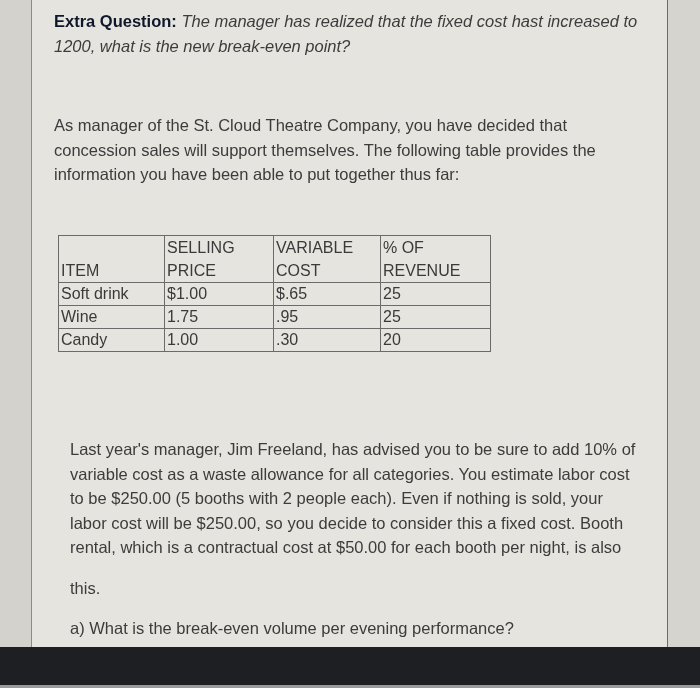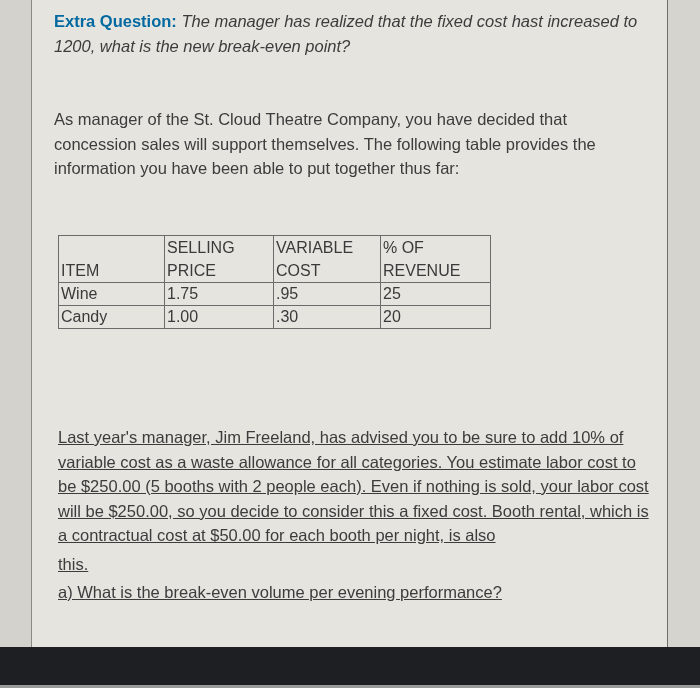--- a/index.html
+++ b/index.html
@@ -44,27 +44,27 @@
       width: 600px;
       font-size: 16.5px;
       line-height: 24.5px;
       color: #3c3c3c;
     }
     .extra {
       top: 9px;
     }
     .extra .label {
       font-weight: bold;
-      color: #0369a1;
+      color: #0f172a;
     }
     .extra .q {
       font-style: italic;
     }
     .intro {
-      top: 107px;
+      top: 113px;
     }
     table.concessions {
       position: absolute;
       left: 58px;
       top: 235px;
       border-collapse: collapse;
       font-size: 16px;
       color: #3a3a3a;
     }
     table.concessions td, table.concessions th {
@@ -79,22 +79,21 @@
       line-height: 23px;
     }
     .col-item { width: 101px; }
     .col-price { width: 104px; }
     .col-var { width: 102px; }
     .col-pct { width: 105px; }
     .body-text {
       top: 421px;
     }
     .body-text p {
-      margin: 4px;
-      text-decoration: underline;
+      margin: 16px;
     }
     .bottom-bar {
       position: absolute;
       left: 0;
       top: 647px;
       width: 700px;
       height: 41px;
       background: #1e1f23;
     }
     .bottom-bar .edge {
@@ -133,20 +132,26 @@
           <div>COST</div>
         </th>
       <th class="col-pct">
           <div>% OF</div>
           <div>REVENUE</div>
         </th>
     </tr>
   </thead>
   <tbody>
     <tr>
+      <td>Soft drink</td>
+      <td>$1.00</td>
+      <td>$.65</td>
+      <td>25</td>
+    </tr>
+    <tr>
       <td>Wine</td>
       <td>1.75</td>
       <td>.95</td>
       <td>25</td>
     </tr>
     <tr>
       <td>Candy</td>
       <td>1.00</td>
       <td>.30</td>
       <td>20</td>

